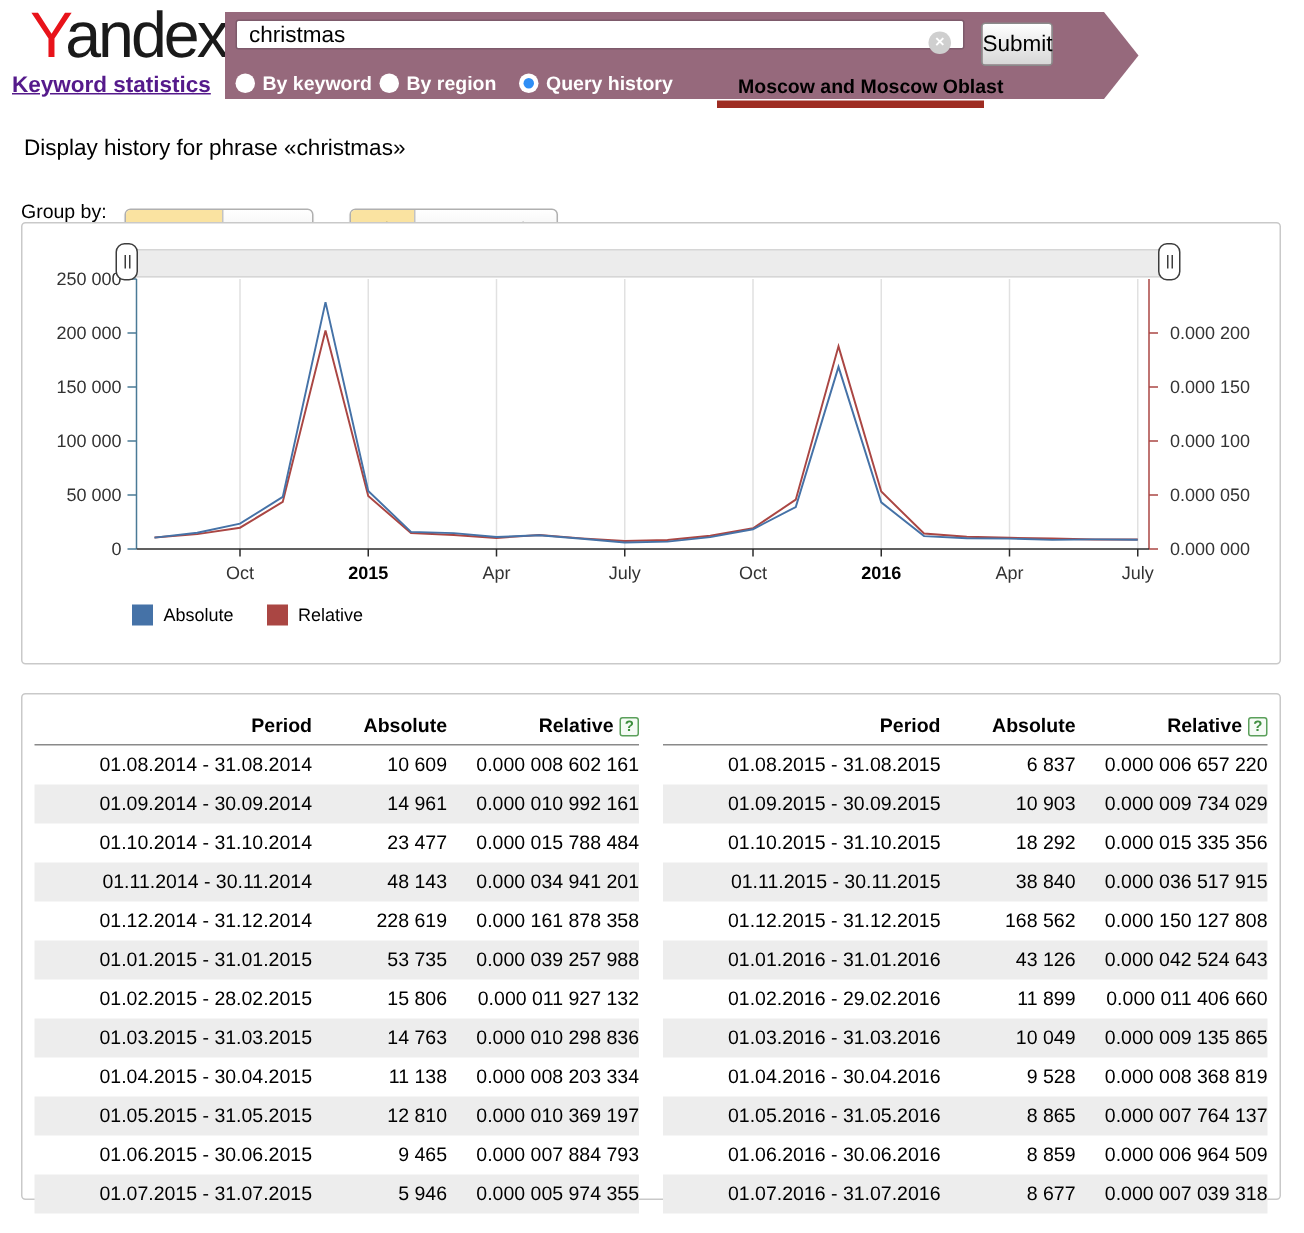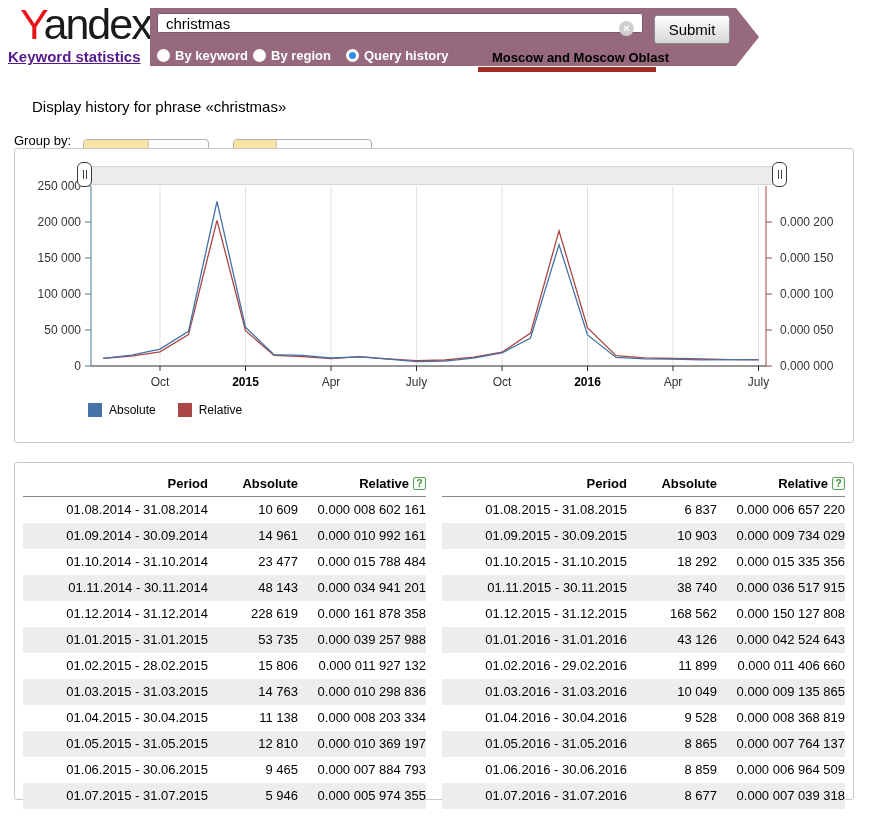--- a/index.html
+++ b/index.html
@@ -13,33 +13,33 @@
 
   .band { position:absolute; left:150px; top:8px; width:586px; height:58px; background:#96697c; }
   .band::after { content:""; position:absolute; left:100%; top:0; width:0; height:0;
     border-top:29px solid transparent; border-bottom:29px solid transparent; border-left:23px solid #96697c; }
 
   .search-wrap { position:absolute; left:7px; top:5px; width:486px; height:20px; }
   .search-wrap input { width:100%; height:100%; border:1px solid #7d5a6b; border-radius:2px;
     font-size:15px; padding:0 32px 0 8px; font-family:"Liberation Sans",sans-serif; outline:none; }
   .clear-btn { position:absolute; right:9px; top:8px; width:15px; height:15px; border-radius:50%;
     background:#cfcfcf; color:#fff; font-size:11px; line-height:15px; text-align:center; font-weight:bold; cursor:pointer; }
-  .submit { position:absolute; left:504px; top:7px; height:29px; width:76px;
+  .submit { position:absolute; left:504px; top:7px; height:29px; width:48px;
     background:linear-gradient(#ffffff,#d7d7d7); border:1px solid #8a8a8a; border-radius:3px;
     font-size:15px; font-family:"Liberation Sans",sans-serif; cursor:pointer; }
 
   .mode { position:absolute; top:40px; color:#fff; font-size:13px; font-weight:bold; cursor:pointer; white-space:nowrap; }
   .rdot { position:relative; width:13px; height:13px; border-radius:50%; background:#fff; display:inline-block; margin-right:5px; vertical-align:-2px; }
   .mode.sel .rdot::after { content:""; position:absolute; left:3px; top:3px; width:7px; height:7px; border-radius:50%; background:#2f8ef5; }
   .region-link { position:absolute; top:42px; left:342px; color:#000000; font-size:13px; font-weight:bold;
     border-bottom:1px dotted rgba(255,255,255,.85); padding-bottom:1px; cursor:pointer; white-space:nowrap; }
   .red-bar { position:absolute; left:478px; top:67px; width:178px; height:5px; background:#9e2c22; }
 
   
-  .page-title { position:absolute; left:16px; top:98px; font-size:15px; color:#000;margin-left:16px; }
+  .page-title { position:absolute; left:16px; top:90px; font-size:15px; color:#000; }
   .controls { position:absolute; left:14px; top:115px; display:flex; align-items:center; font-size:13px; }
   .controls .glabel { margin-right:12px; }
   .seg { display:inline-flex; border:1px solid #b0b0b0; border-radius:4px; overflow:hidden;
     background:linear-gradient(#ffffff,#ebebeb); box-shadow:0 1px 1px rgba(0,0,0,.08);margin-top:24px; }
   .seg + .seg { margin-left:24px; }
   .seg button { border:none; background:transparent; padding:5px 14px; font-size:13px;
     font-family:"Liberation Sans",sans-serif; border-left:1px solid #c3c3c3; cursor:pointer; }
   .seg button:first-child { border-left:none; }
   .seg button.sel { background:#fae3a1; }
 
@@ -279,21 +279,21 @@
               <div class="tcell c1">10 903</div>
               <div class="tcell c2">0.000 009 734 029</div>
             </div>
             <div class="trow">
               <div class="tcell c0">01.10.2015 - 31.10.2015</div>
               <div class="tcell c1">18 292</div>
               <div class="tcell c2">0.000 015 335 356</div>
             </div>
             <div class="trow alt">
               <div class="tcell c0">01.11.2015 - 30.11.2015</div>
-              <div class="tcell c1">38 740</div>
+              <div class="tcell c1">38 840</div>
               <div class="tcell c2">0.000 036 517 915</div>
             </div>
             <div class="trow">
               <div class="tcell c0">01.12.2015 - 31.12.2015</div>
               <div class="tcell c1">168 562</div>
               <div class="tcell c2">0.000 150 127 808</div>
             </div>
             <div class="trow alt">
               <div class="tcell c0">01.01.2016 - 31.01.2016</div>
               <div class="tcell c1">43 126</div>

